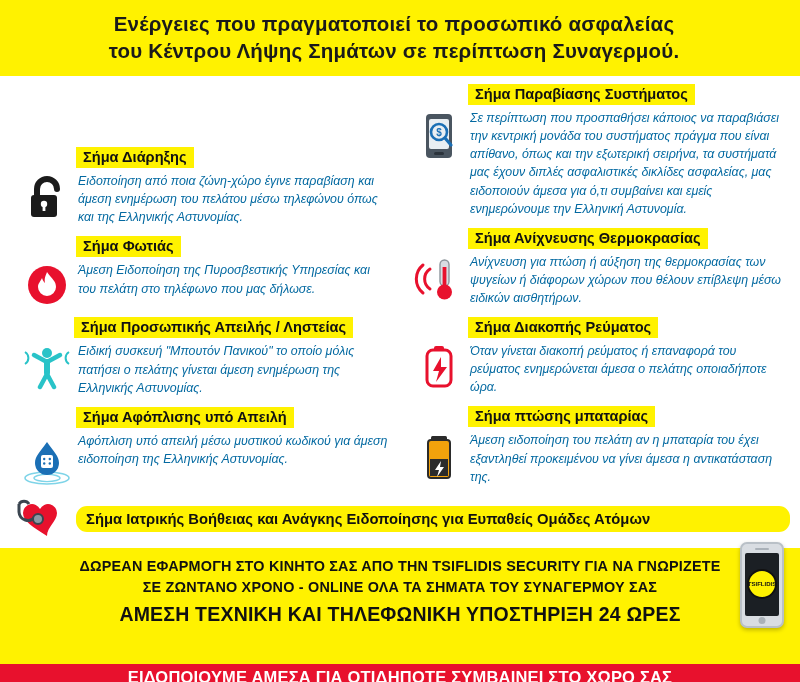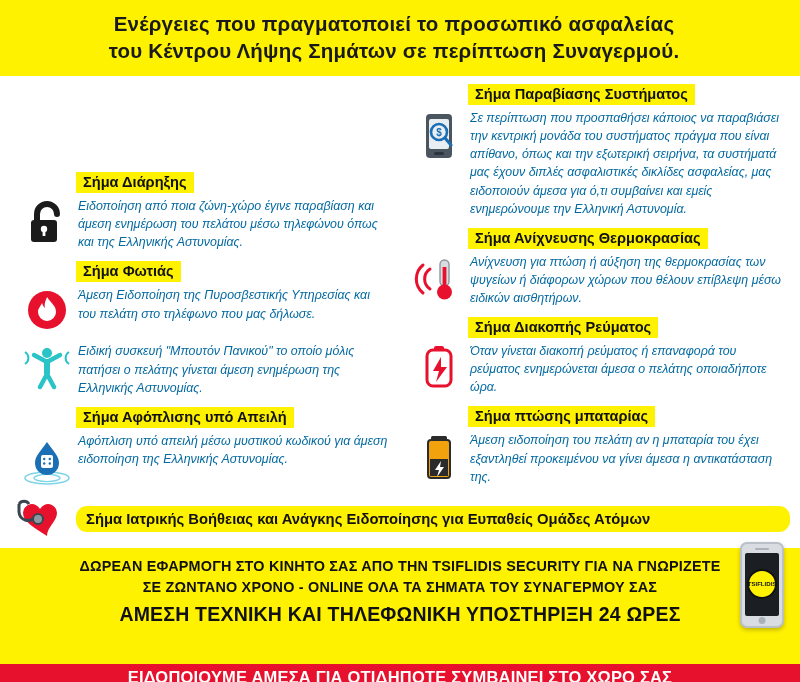--- a/index.html
+++ b/index.html
@@ -176,20 +176,21 @@
             <svg class="ico" width="44" height="44" viewBox="0 0 44 44" aria-hidden="true">
               <circle cx="22" cy="22" r="19" fill="#e8112d"></circle>
               <path d="M22 9 c5 7 9 9 9 15 a9 9 0 0 1 -18 0 c0-4 3-6 4-9 c1 3 2 4 3 5 c-1-5 1-8 2-11z" fill="#ffffff"></path>
             </svg>
           </div>
           <div class="desc">Άμεση Ειδοποίηση της Πυροσβεστικής Υπηρεσίας και του πελάτη στο τηλέφωνο που μας δήλωσε.</div>
         </div>
       </div>
 
       <div class="block">
+        <div class="sig-title narrow">Σήμα Προσωπικής Απειλής / Ληστείας</div>
         <div class="row">
           <div class="icon-cell">
             <svg class="ico" width="52" height="46" viewBox="0 0 52 46" aria-hidden="true">
               <circle cx="26" cy="9" r="5" fill="#29c3c8"></circle>
               <rect x="23" y="15" width="6" height="16" rx="2" fill="#29c3c8"></rect>
               <path d="M26 18 L13 11" stroke="#29c3c8" stroke-width="4.5" stroke-linecap="round"></path>
               <path d="M26 18 L39 11" stroke="#29c3c8" stroke-width="4.5" stroke-linecap="round"></path>
               <path d="M26 30 L19 43" stroke="#29c3c8" stroke-width="4.5" stroke-linecap="round"></path>
               <path d="M26 30 L33 43" stroke="#29c3c8" stroke-width="4.5" stroke-linecap="round"></path>
               <path d="M4 8 a7 7 0 0 1 0 12" fill="none" stroke="#29c3c8" stroke-width="2"></path>

